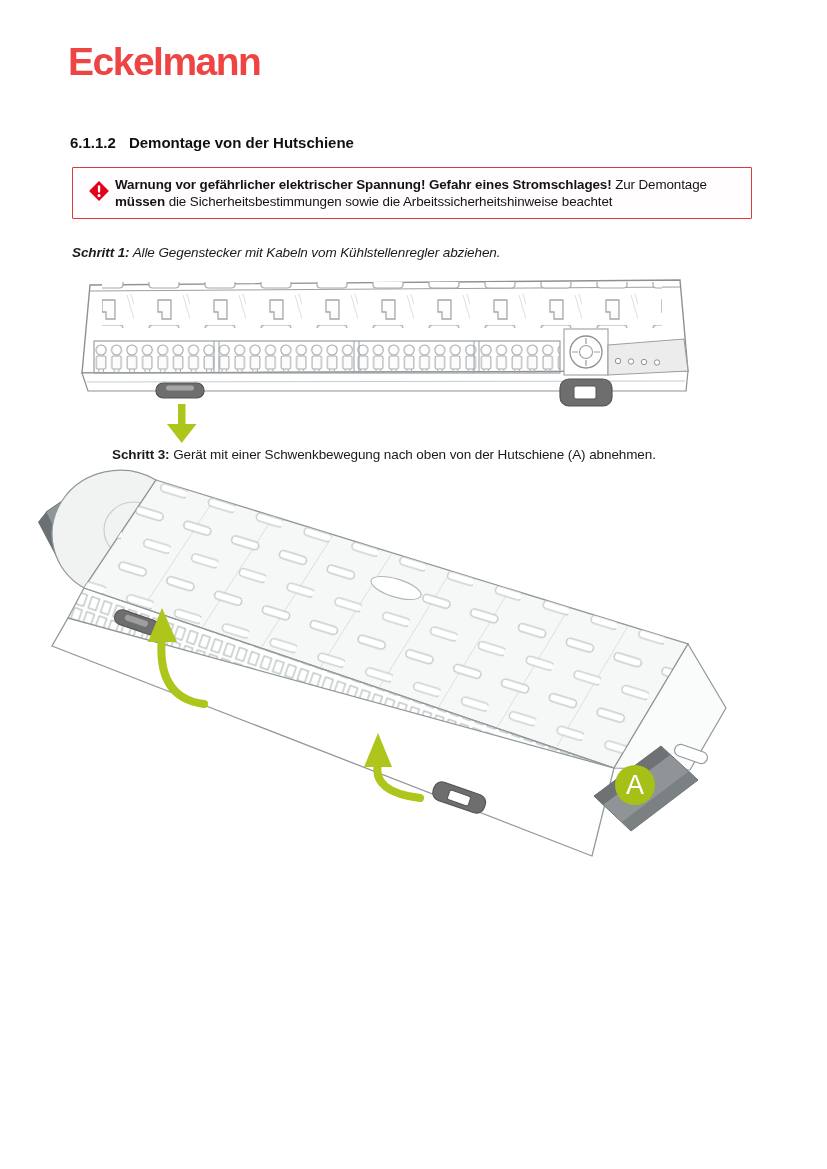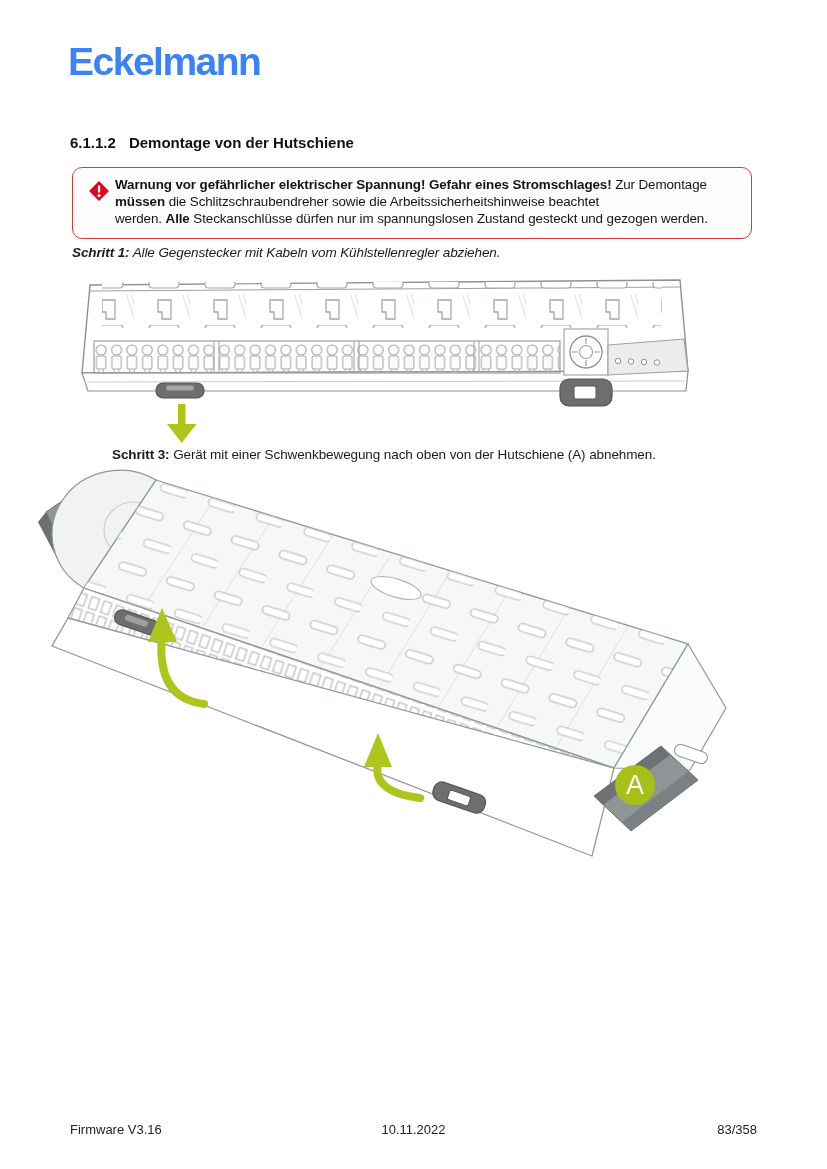--- a/index.html
+++ b/index.html
@@ -2,29 +2,29 @@
 <html><head>
 <meta charset="utf-8">
 <style>
   html,body{margin:0;padding:0;background:#ffffff;}
   .page{
     position:relative;width:827px;height:1169px;margin:0 auto;background:#ffffff;
     font-family:"Liberation Sans","DejaVu Sans",sans-serif;color:#1a1a1a;overflow:hidden;
   }
   .logo{
     position:absolute;left:68px;top:40px;
-    font-size:39px;font-weight:bold;letter-spacing:-1.5px;color:#3b82f6;
+    font-size:39px;font-weight:bold;letter-spacing:-1.5px;color:#ef4444;
   }
   .heading{
     position:absolute;left:70px;top:134px;font-size:15px;font-weight:bold;color:#111;
   }
   .heading .num{margin-right:13px;text-align:center;}
   .warnbox{
-    position:absolute;left:72px;top:167px;width:680px;height:72px;
-    border:1.6px solid #d93a3a;border-radius:10px;background:#fffdfd;box-sizing:border-box;
+    position:absolute;left:72px;top:167px;width:680px;height:52px;
+    border:1.6px solid #d93a3a;border-radius:1px;background:#fffdfd;box-sizing:border-box;
   }
   .warn-icon{position:absolute;left:15px;top:12px;width:22px;height:22px;}
   .warn-text{
     position:absolute;left:42px;top:8px;width:628px;
     font-size:13.4px;line-height:17.2px;letter-spacing:-0.1px;color:#141414;
   }
   .warn-text b{font-weight:bold;}
   .steps1{position:absolute;left:72px;top:245px;font-size:13.5px;line-height:16.8px;letter-spacing:-0.1px;font-style:italic;}
   .steps1 p, .step3 p{margin:0;}
   .step3{position:absolute;left:72px;top:447px;font-size:13.5px;line-height:16.8px;letter-spacing:-0.1px;margin-left:40px;}
@@ -53,22 +53,21 @@
   <div class="warnbox">
     <span class="warn-icon">
       <svg viewBox="0 0 24 24" width="22" height="22">
         <path d="M12 1.2 L22.8 12 12 22.8 1.2 12 Z" fill="#e2001a"></path>
         <rect x="10.8" y="5.8" width="2.5" height="8" rx="1.2" fill="#ffffff"></rect>
         <circle cx="12.05" cy="17" r="1.7" fill="#ffffff"></circle>
       </svg>
     </span>
     <div class="warn-text">
       <div><b>Warnung vor gefährlicher elektrischer Spannung! Gefahr eines Stromschlages!</b><span> Zur Demontage</span></div>
-      <div><b>müssen</b><span> die Schlitzschraubendreher sowie die Arbeitssicherheitshinweise beachtet</span></div>
-      <div><span>werden. </span><b>Alle</b><span> Steckanschlüsse dürfen nur im spannungslosen Zustand gesteckt und gezogen werden.</span></div>
+      <div><b>müssen</b><span> die Sicherheitsbestimmungen sowie die Arbeitssicherheitshinweise beachtet</span></div>
     </div>
   </div>
 
   <div class="steps1">
     <p><b>Schritt 1:</b><span> Alle Gegenstecker mit Kabeln vom Kühlstellenregler abziehen.</span></p>
   </div>
 
   <div class="fig1">
     <svg viewBox="0 0 620 168" width="620" height="168">
       <defs>
@@ -205,19 +204,14 @@
         <path d="M166,236 Q118,230 124,168" fill="none" stroke="#aec51c" stroke-width="8" stroke-linecap="round"></path>
         <polygon points="110,174 139,174 124,140" fill="#aec51c"></polygon>
       </g>
       <g>
         <path d="M382,330 Q334,324 340,296" fill="none" stroke="#aec51c" stroke-width="8" stroke-linecap="round"></path>
         <polygon points="326,299 354,299 340,265" fill="#aec51c"></polygon>
       </g>
     </svg>
   </div>
 
-  <div class="footer">
-    <span class="fl">Firmware V3.16</span>
-    <span class="fc">10.11.2022</span>
-    <span class="fr">83/358</span>
-  </div>
 
 </div>
 
 </body></html>

